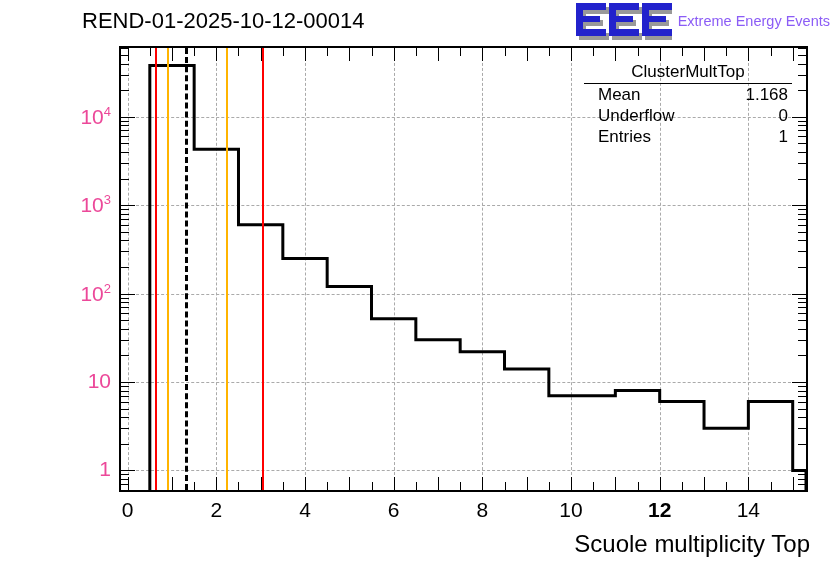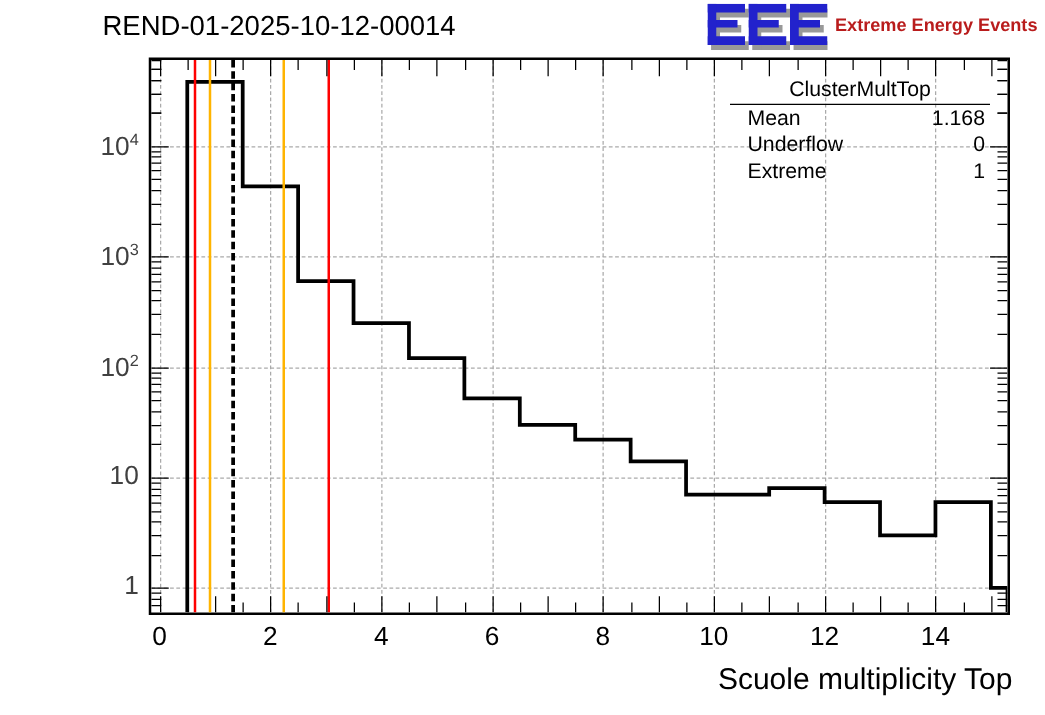--- a/index.html
+++ b/index.html
@@ -5,21 +5,21 @@
   html,body{margin:0;padding:0;background:#fff;}
   body{width:836px;height:572px;font-family:"Liberation Sans",sans-serif;overflow:hidden;}
   #root{position:relative;width:836px;height:572px;background:#fff;}
 
   
   #title{position:absolute;left:82px;top:8px;font-size:22px;color:#000;white-space:nowrap;}
 
   #logo{position:absolute;right:6px;top:2px;height:40px;display:flex;align-items:center;}
   #logo-eee{position:relative;width:96px;height:38px;margin-right:6px;}
   #logo-text{display:flex;flex-direction:column;justify-content:center;line-height:1.05;}
-  #logo-text span{color:#b91c1c;font-size:14.5px;font-weight:bold;white-space:nowrap;}
+  #logo-text span{color:#8b5cf6;font-size:14.5px;font-weight:normal;white-space:nowrap;}
 
   
   #plot{position:absolute;left:119px;top:46px;width:689px;height:446px;
         border:2px solid #000;box-sizing:border-box;background:#fff;}
   #inner{position:absolute;left:0;top:0;width:100%;height:100%;overflow:hidden;}
 
   .gl{position:absolute;background:transparent;}
   .glv{width:0;border-left:1px dashed #aaaaaa;top:0;height:100%;}
   .glh{height:0;border-top:1px dashed #aaaaaa;left:0;width:100%;}
 
@@ -30,21 +30,21 @@
 
   
   .tick{position:absolute;background:#000;}
   .tk-x{width:1px;bottom:0;}
   .tk-xt{width:1px;top:0;}
   .tk-y{height:1px;left:0;}
   .tk-yr{height:1px;right:0;}
 
   
   .xlab{position:absolute;font-size:21px;color:#000;text-align:center;transform:translateX(-50%);}
-  .ylab{position:absolute;font-size:21px;color:#404040;text-align:right;white-space:nowrap;}
+  .ylab{position:absolute;font-size:21px;color:#ec4899;text-align:right;white-space:nowrap;}
   .ylab sup{font-size:13px;vertical-align:super;}
   #xtitle{position:absolute;right:26px;top:530px;font-size:24px;color:#000;white-space:nowrap;}
 
   
   #stats{position:absolute;left:584px;top:62px;width:208px;font-size:17px;color:#000;}
   #stats .sname{text-align:center;padding-bottom:1px;border-bottom:1.5px solid #000;}
   #stats .srow{display:flex;justify-content:space-between;padding-top:1px;}
   #stats .srow .k{padding-left:14px;}
   #stats .srow .v{padding-right:4px;}
 </style>
@@ -289,33 +289,33 @@
     <div class="sname">ClusterMultTop</div>
     <div class="srow">
         <span class="k">Mean</span>
         <span class="v">1.168</span>
       </div>
     <div class="srow">
         <span class="k">Underflow</span>
         <span class="v">0</span>
       </div>
     <div class="srow">
-        <span class="k">Extreme</span>
+        <span class="k">Entries</span>
         <span class="v">1</span>
       </div>
   </div>
 
   <div id="xtitle">Scuole multiplicity Top</div>
 
 <div class="xlab" style="left: 127.65px; top: 498px;">0</div>
     <div class="xlab" style="left: 216.324px; top: 498px;">2</div>
     <div class="xlab" style="left: 304.997px; top: 498px;">4</div>
     <div class="xlab" style="left: 393.67px; top: 498px;">6</div>
     <div class="xlab" style="left: 482.343px; top: 498px;">8</div>
     <div class="xlab" style="left: 571.016px; top: 498px;">10</div>
-    <div class="xlab" style="left: 659.689px; top: 498px;">12</div>
+    <div class="xlab" style="left: 659.689px; top: 498px; font-weight: bold;">12</div>
     <div class="xlab" style="left: 748.362px; top: 498px;">14</div>
     <div class="ylab" style="right: 725px; top: 457.389px;">1</div>
     <div class="ylab" style="right: 725px; top: 368.989px;">10</div>
     <div class="ylab" style="right: 725px; top: 280.589px;">10<sup>2</sup></div>
     <div class="ylab" style="right: 725px; top: 192px;">10<sup>3</sup></div>
     <div class="ylab" style="right: 725px; top: 103.789px;">10<sup>4</sup></div>
   </div>
 
 </body></html>

